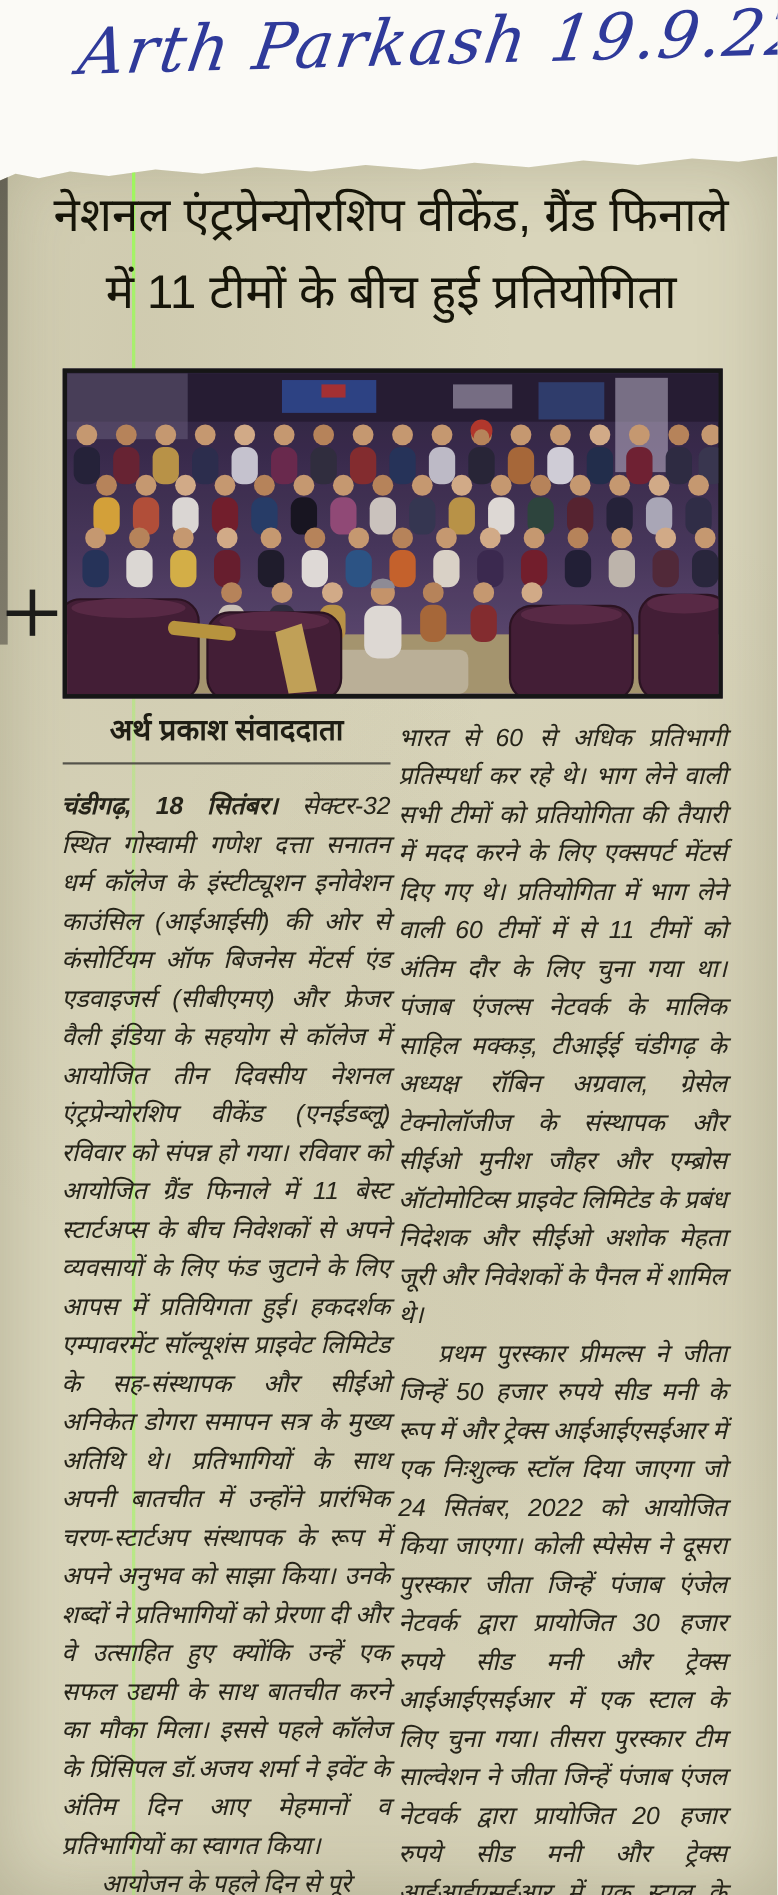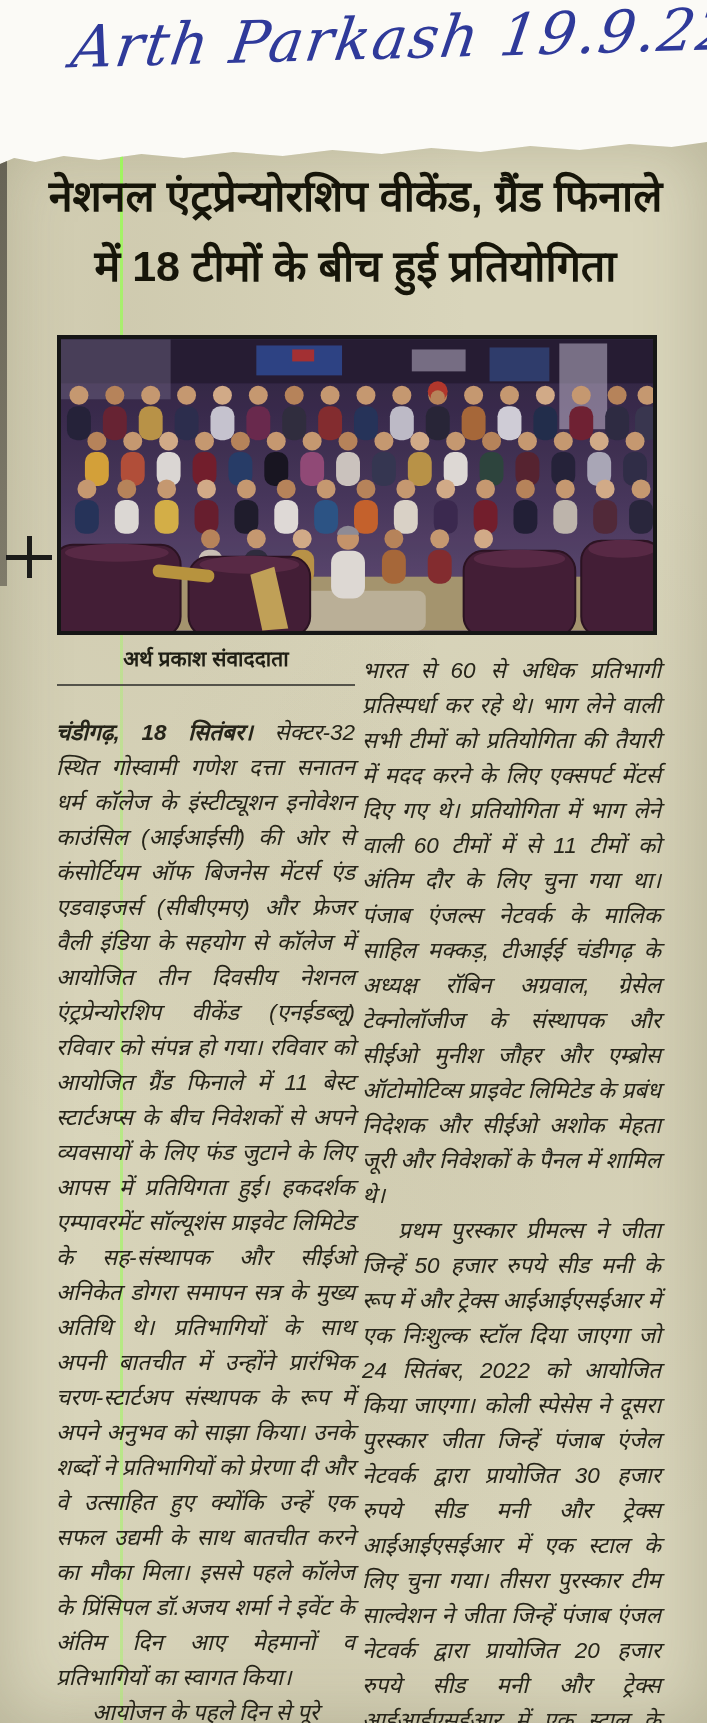--- a/index.html
+++ b/index.html
@@ -37,30 +37,30 @@
   .fold-line{
     position:absolute;left:120px;top:4px;width:3px;height:1581px;
     background:linear-gradient(rgba(150,255,80,.85),rgba(150,255,80,.3) 35%,
       rgba(150,255,80,.55) 70%,rgba(150,255,80,.35));
   }
   .reg-mark{position:absolute;left:6px;top:398px;width:48px;height:44px;}
   .reg-mark .h{position:absolute;left:0;top:19px;width:46px;height:5px;background:#1c1c1a;}
   .reg-mark .v{position:absolute;left:21px;top:0;width:5px;height:42px;background:#1c1c1a;}
   .headline{
     position:absolute;left:8px;right:4px;top:24px;text-align:center;
-    font-weight:700;color:#161509;font-size:43px;line-height:1.62;
+    font-weight:400;color:#161509;font-size:43px;line-height:1.62;
   }
   .photo-frame{
     position:absolute;left:57px;top:197px;width:592px;height:292px;
     border:4px solid #161616;background:#3a2f4e;
   }
   .photo-frame svg{display:block;}
   .byline{
     position:absolute;left:57px;top:506px;width:298px;
-    text-align:center;font-size:21px;font-weight:700;color:#1f1e14;
+    text-align:center;font-size:27px;font-weight:700;color:#1f1e14;
     padding-bottom:12px;border-bottom:2px solid #54534a;
   }
   .col{
     position:absolute;width:299px;color:#262419;
     font-size:22.5px;line-height:35px;text-align:justify;
   }
   .col p{margin:0;font-style:italic;}
   .col p.indent{text-indent:36px;}
   .col-left{left:56px;top:577px;}
   .col-right{left:362px;top:515px;}
@@ -78,21 +78,21 @@
     <div class="left-edge-shadow"></div>
     <div class="fold-line"></div>
 
     <div class="reg-mark">
       <div class="h"></div>
       <div class="v"></div>
     </div>
 
     <div class="headline">
       <div>नेशनल एंट्रप्रेन्योरशिप वीकेंड, ग्रैंड फिनाले</div>
-      <div>में 18 टीमों के बीच हुई प्रतियोगिता</div>
+      <div>में 11 टीमों के बीच हुई प्रतियोगिता</div>
     </div>
 
     <div class="photo-frame">
       <svg width="592" height="292" viewBox="0 0 594 292" role="img" aria-label="ग्रैंड फिनाले में प्रतिभागियों और अतिथियों का सामूहिक चित्र, आगे सभागार की कुर्सियां">
         <defs>
           <linearGradient id="bg" x1="0" y1="0" x2="0" y2="1">
             <stop offset="0" stop-color="#2c2240"></stop>
             <stop offset="0.55" stop-color="#4a3a60"></stop>
             <stop offset="1" stop-color="#6a5680"></stop>
           </linearGradient>

